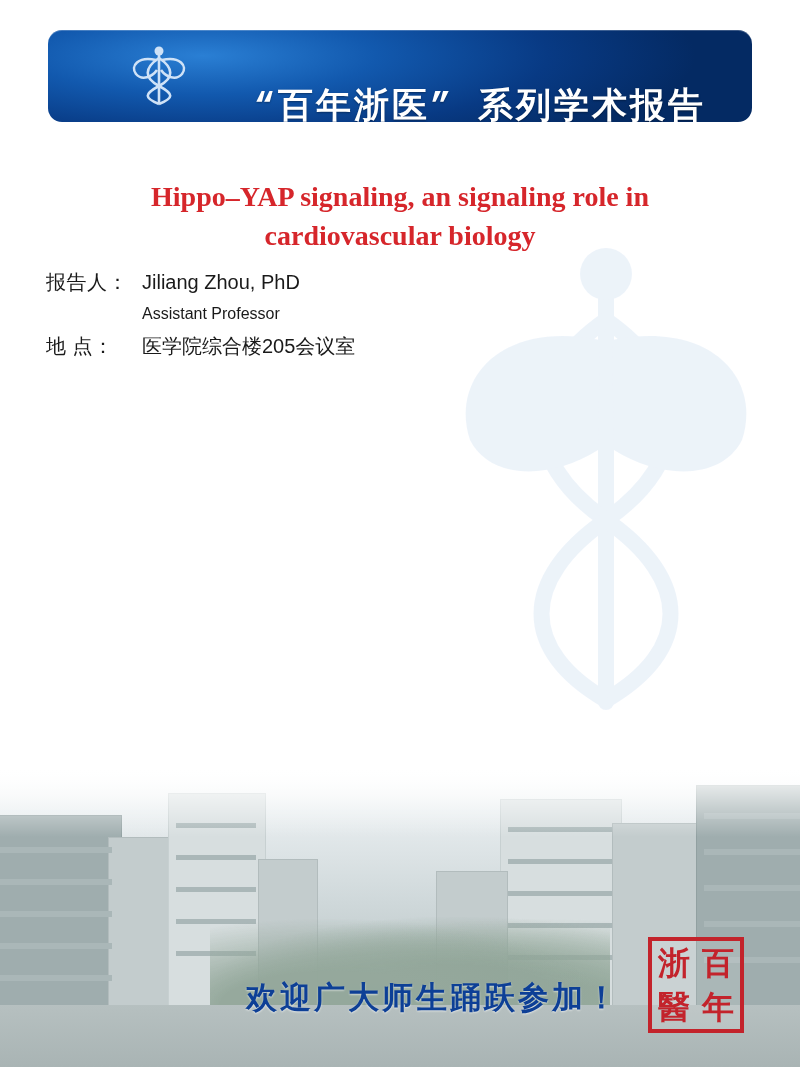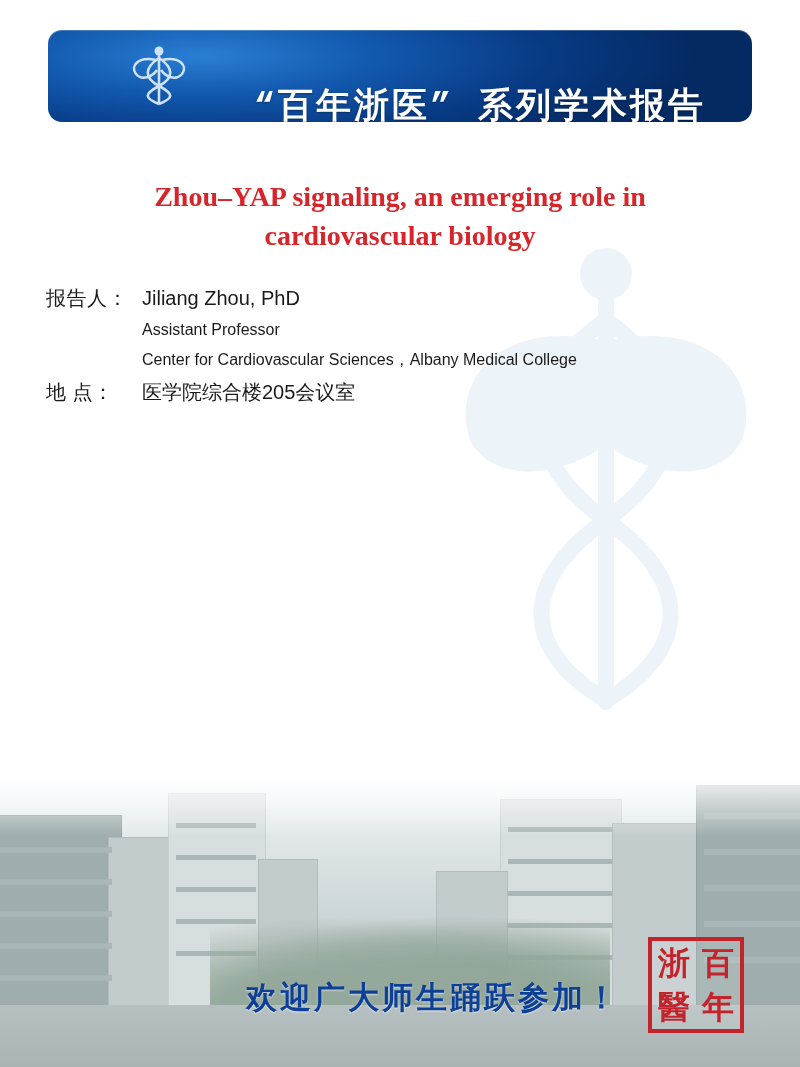--- a/index.html
+++ b/index.html
@@ -86,21 +86,21 @@
     font-family: "Liberation Serif", serif;
     font-weight: bold;
     font-size: 28px;
     line-height: 1.38;
   }
 
   
   .info {
     position: absolute;
     left: 46px;
-    top: 288px;
+    top: 272px;
     width: 720px;
     color: #1a1a1a;
     font-size: 20px;
     line-height: 1.0;
   }
   .info-row {
     display: flex;
     align-items: baseline;
     margin-bottom: 14px;
   }
@@ -248,31 +248,30 @@
           <path d="M30 16 C 12 12, 4 22, 10 30 C 16 37, 26 33, 31 26"></path>
           <path d="M36 16 C 54 12, 62 22, 56 30 C 50 37, 40 33, 35 26"></path>
         </g>
         <circle cx="33" cy="7" r="4.5" fill="#cfe2f7"></circle>
       </svg>
       <div class="banner-title">“百年浙医” 系列学术报告</div>
     </div>
   </div>
 
   <div class="talk-title">
-    <div>Zhou–YAP signaling, an emerging role in</div>
+    <div>Hippo–YAP signaling, an signaling role in</div>
     <div>cardiovascular biology</div>
   </div>
 
   <div class="info">
     <div class="info-row">
       <div class="info-label">报告人：</div>
       <div class="info-value">Jiliang Zhou, PhD</div>
     </div>
     <div class="info-sub">Assistant Professor</div>
-    <div class="info-sub">Center for Cardiovascular Sciences，Albany Medical College</div>
     <div class="info-row">
       <div class="info-label">地  点：</div>
       <div class="info-value">医学院综合楼205会议室</div>
     </div>
   </div>
 
 
   <div class="photo">
     <div class="photo-fade"></div>
 

